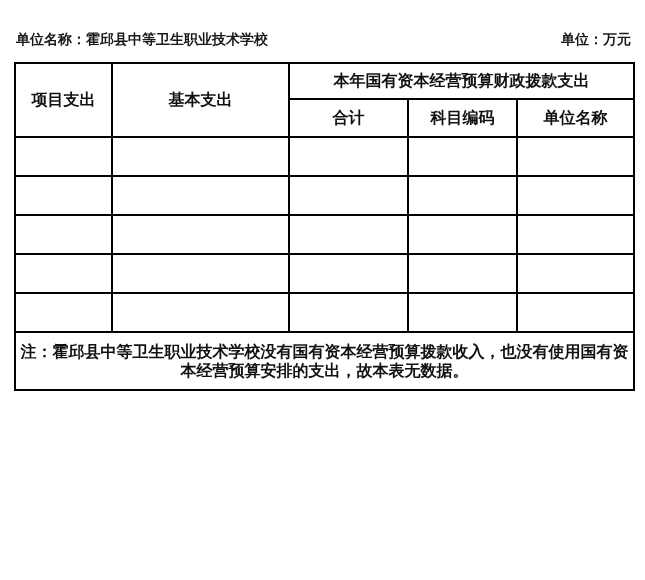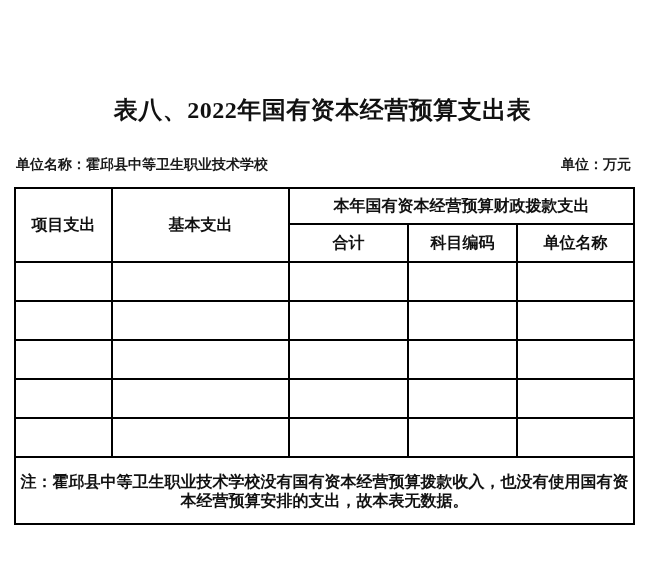--- a/index.html
+++ b/index.html
@@ -57,41 +57,40 @@
     text-align: center;
     vertical-align: middle;
     font-weight: bold;
     overflow: hidden;
   }
   tr.header-row-1 { height: 36px; }
   tr.header-row-2 { height: 38px; }
   tr.empty-data-row { height: 39px; }
   tr.empty-data-row td { font-weight: normal; }
   td.note-cell {
-    height: 67px;
+    height: 58px;
     text-align: left;
     vertical-align: top;
     font-weight: normal;
     font-size: 16px;
     line-height: 19px;
     padding: 9px 4px 0 2px;
     letter-spacing: 0;
   }
   .col-code { width: 97px; }
   .col-name { width: 177px; }
   .col-total { width: 119px; }
   .col-basic { width: 109px; }
   .col-project { width: 117px; }
 </style>
 </head>
 <body>
 
 <div class="page">
 
-  <div class="doc-title">表八、2022年国有资本经营预算支出表</div>
 
   <div class="meta-row">
     <span>单位名称：霍邱县中等卫生职业技术学校</span>
     <span>单位：万元</span>
   </div>
 
   <table class="budget-table">
     <colgroup>
       <col class="col-code">
       <col class="col-name">

